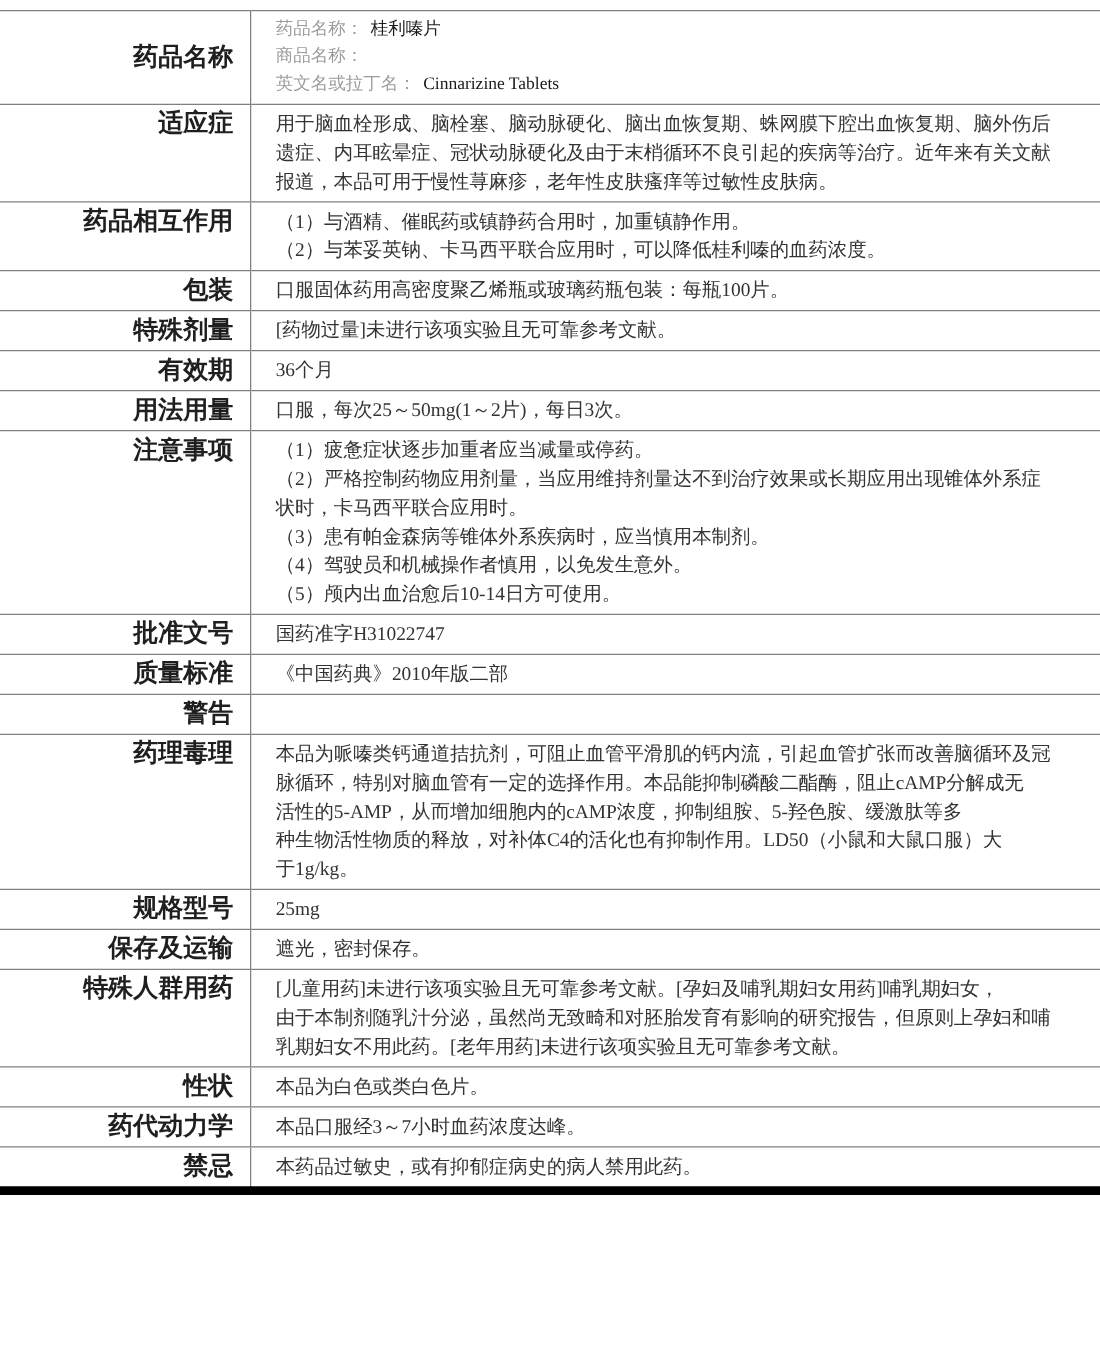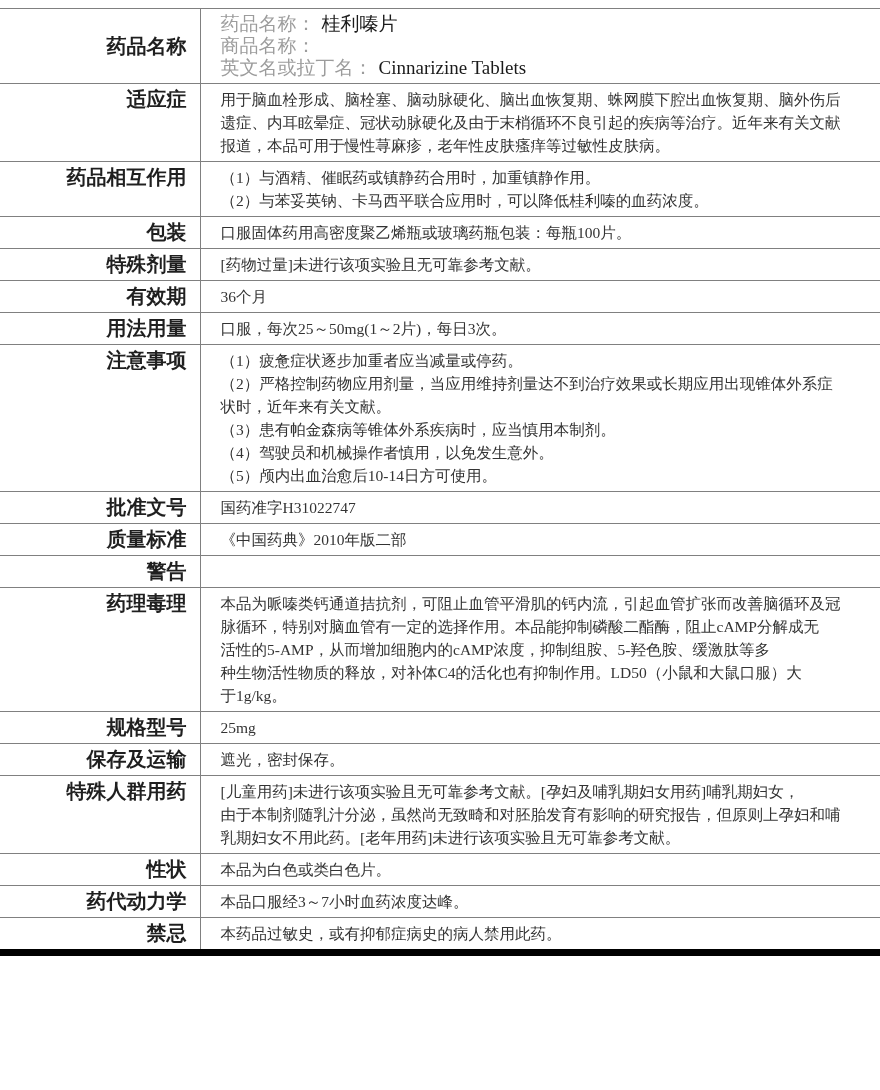--- a/index.html
+++ b/index.html
@@ -48,21 +48,21 @@
     font-size: 15.5px;
     color: #333333;
   }
   .content-line {
     line-height: 23px;
     min-height: 23px;
   }
   .pair {
     line-height: 22px;
     min-height: 22px;
-    font-size: 19px;
+    font-size: 14px;
   }
   .pair-key { color: #9c9c9c; }
   .pair-value { color: #1a1a1a; margin-left: 6px; }
 </style>
 </head>
 <body>
 
 <table class="drug-table">
   <colgroup>
     <col class="label-col">
@@ -114,21 +114,21 @@
         <th>用法用量</th>
         <td>
           <div class="content-line">口服，每次25～50mg(1～2片)，每日3次。</div>
         </td>
       </tr>
       <tr>
         <th>注意事项</th>
         <td>
           <div class="content-line">（1）疲惫症状逐步加重者应当减量或停药。</div>
           <div class="content-line">（2）严格控制药物应用剂量，当应用维持剂量达不到治疗效果或长期应用出现锥体外系症</div>
-          <div class="content-line">状时，近年来有关文献。</div>
+          <div class="content-line">状时，卡马西平联合应用时。</div>
           <div class="content-line">（3）患有帕金森病等锥体外系疾病时，应当慎用本制剂。</div>
           <div class="content-line">（4）驾驶员和机械操作者慎用，以免发生意外。</div>
           <div class="content-line">（5）颅内出血治愈后10-14日方可使用。</div>
         </td>
       </tr>
       <tr>
         <th>批准文号</th>
         <td>
           <div class="content-line">国药准字H31022747</div>
         </td>

